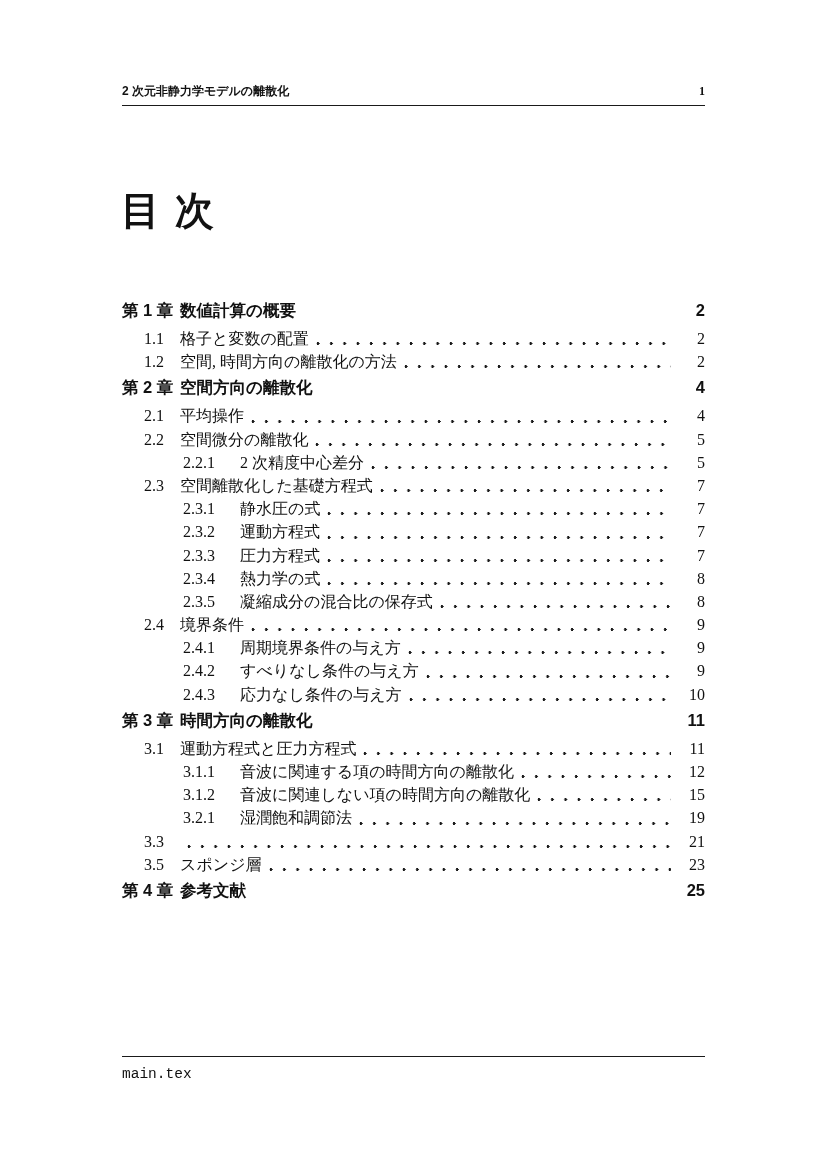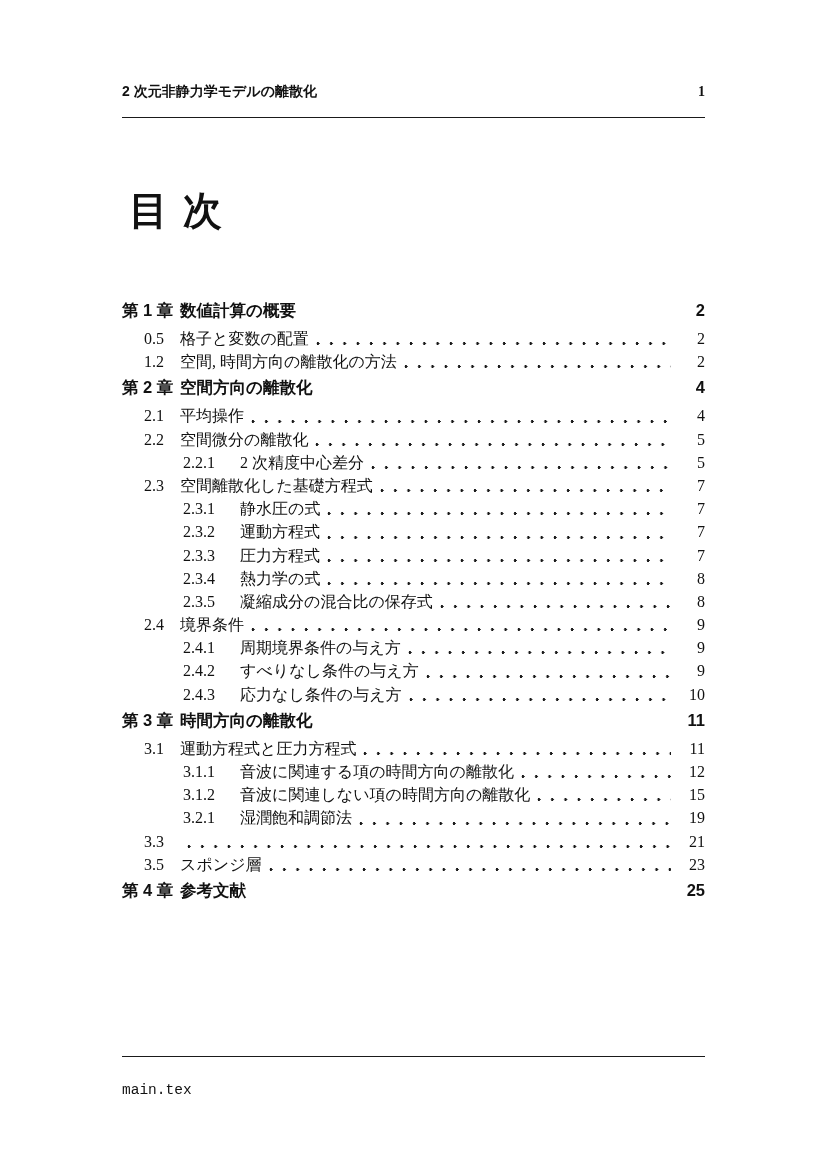--- a/index.html
+++ b/index.html
@@ -24,35 +24,35 @@
   
   .running-header {
     position: absolute;
     left: 122px;
     right: 121px;
     top: 82px;
     display: flex;
     justify-content: space-between;
     align-items: baseline;
     border-bottom: 1.5px solid #1a1a1a;
-    padding-bottom: 16px;
+    padding-bottom: 5px;
     font-family: "Liberation Sans", "DejaVu Sans", sans-serif;
     font-weight: bold;
-    font-size: 14px;
+    font-size: 12px;
     line-height: 18px;
   }
   .running-header .head-page {
     font-family: "Liberation Serif", "DejaVu Serif", serif;
     font-weight: bold;
   }
 
   
   .doc-title {
     position: absolute;
-    left: 129px;
+    left: 121px;
     top: 186px;
     margin: 0;
     font-family: "Liberation Sans", "DejaVu Sans", sans-serif;
     font-weight: bold;
     font-size: 39px;
     line-height: 50px;
     letter-spacing: 2px;
     white-space: pre;
   }
 
@@ -101,21 +101,21 @@
   }
   .spacer { flex: 1 1 auto; }
 
   
   .running-footer {
     position: absolute;
     left: 122px;
     right: 121px;
     top: 1056px;
     border-top: 1.5px solid #1a1a1a;
-    padding-top: 24px;
+    padding-top: 8px;
     display: flex;
     justify-content: space-between;
     align-items: baseline;
     font-size: 16px;
     line-height: 18px;
   }
   .running-footer .foot-left {
     font-family: "Liberation Mono", "DejaVu Sans Mono", monospace;
     font-size: 14.5px;
   }
@@ -133,21 +133,21 @@
   <h1 class="doc-title">目 次</h1>
 
   <div class="toc">
       <div class="toc-row chapter">
         <span class="num">第 1 章</span>
         <span class="ttl">数値計算の概要</span>
         <span class="spacer"></span>
         <span class="pg">2</span>
       </div>
       <div class="toc-row section">
-        <span class="num">0.5</span>
+        <span class="num">1.1</span>
         <span class="ttl">格子と変数の配置</span>
         <span class="leader"></span>
         <span class="pg">2</span>
       </div>
       <div class="toc-row section">
         <span class="num">1.2</span>
         <span class="ttl">空間, 時間方向の離散化の方法</span>
         <span class="leader"></span>
         <span class="pg">2</span>
       </div>

